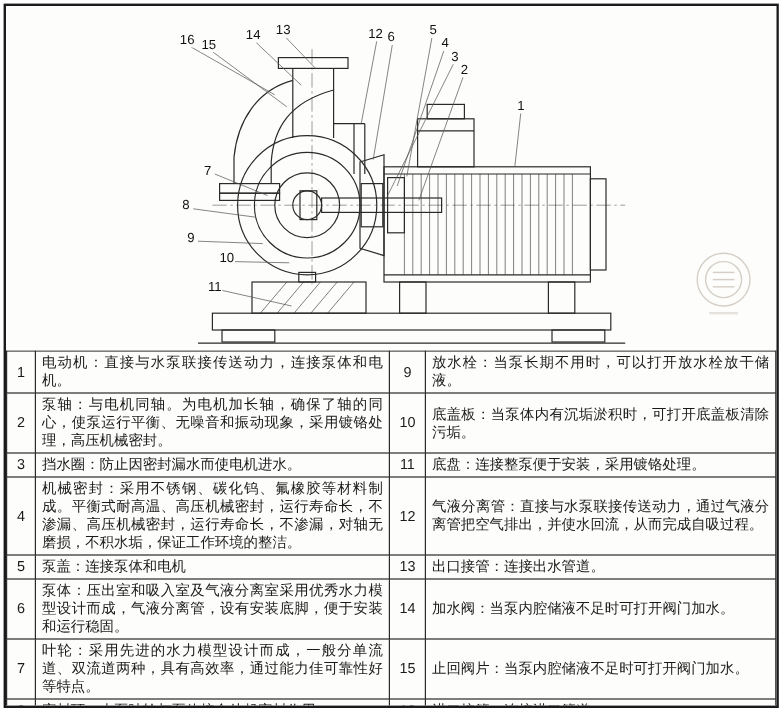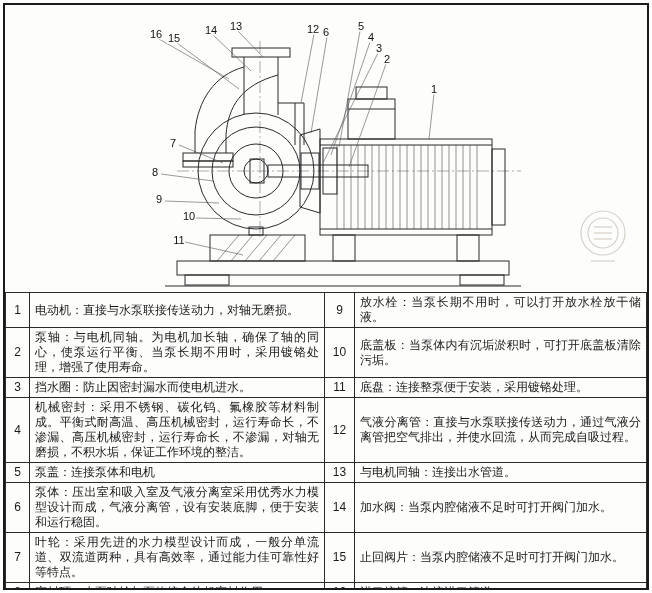--- a/index.html
+++ b/index.html
@@ -153,47 +153,47 @@
   <table class="parts">
     <colgroup>
       <col style="width:24px">
       <col style="width:295px">
       <col style="width:30px">
       <col>
     </colgroup>
     <tbody>
         <tr>
           <td class="num">1</td>
-          <td class="desc">电动机：直接与水泵联接传送动力，对轴无磨损。</td>
+          <td class="desc">电动机：直接与水泵联接传送动力，连接泵体和电机。</td>
           <td class="num">9</td>
           <td class="desc">放水栓：当泵长期不用时，可以打开放水栓放干储液。</td>
         </tr>
         <tr>
           <td class="num">2</td>
-          <td class="desc">泵轴：与电机同轴。为电机加长轴，确保了轴的同心，使泵运行平衡、当泵长期不用时，采用镀铬处理，增强了使用寿命。</td>
+          <td class="desc">泵轴：与电机同轴。为电机加长轴，确保了轴的同心，使泵运行平衡、无噪音和振动现象，采用镀铬处理，高压机械密封。</td>
           <td class="num">10</td>
           <td class="desc">底盖板：当泵体内有沉垢淤积时，可打开底盖板清除污垢。</td>
         </tr>
         <tr>
           <td class="num">3</td>
           <td class="desc">挡水圈：防止因密封漏水而使电机进水。</td>
           <td class="num">11</td>
           <td class="desc">底盘：连接整泵便于安装，采用镀铬处理。</td>
         </tr>
         <tr>
           <td class="num">4</td>
           <td class="desc">机械密封：采用不锈钢、碳化钨、氟橡胶等材料制成。平衡式耐高温、高压机械密封，运行寿命长，不渗漏、高压机械密封，运行寿命长，不渗漏，对轴无磨损，不积水垢，保证工作环境的整洁。</td>
           <td class="num">12</td>
           <td class="desc">气液分离管：直接与水泵联接传送动力，通过气液分离管把空气排出，并使水回流，从而完成自吸过程。</td>
         </tr>
         <tr>
           <td class="num">5</td>
           <td class="desc">泵盖：连接泵体和电机</td>
           <td class="num">13</td>
-          <td class="desc">与电机同轴：连接出水管道。</td>
+          <td class="desc">出口接管：连接出水管道。</td>
         </tr>
         <tr>
           <td class="num">6</td>
           <td class="desc">泵体：压出室和吸入室及气液分离室采用优秀水力模型设计而成，气液分离管，设有安装底脚，便于安装和运行稳固。</td>
           <td class="num">14</td>
           <td class="desc">加水阀：当泵内腔储液不足时可打开阀门加水。</td>
         </tr>
         <tr>
           <td class="num">7</td>
           <td class="desc">叶轮：采用先进的水力模型设计而成，一般分单流道、双流道两种，具有高效率，通过能力佳可靠性好等特点。</td>

